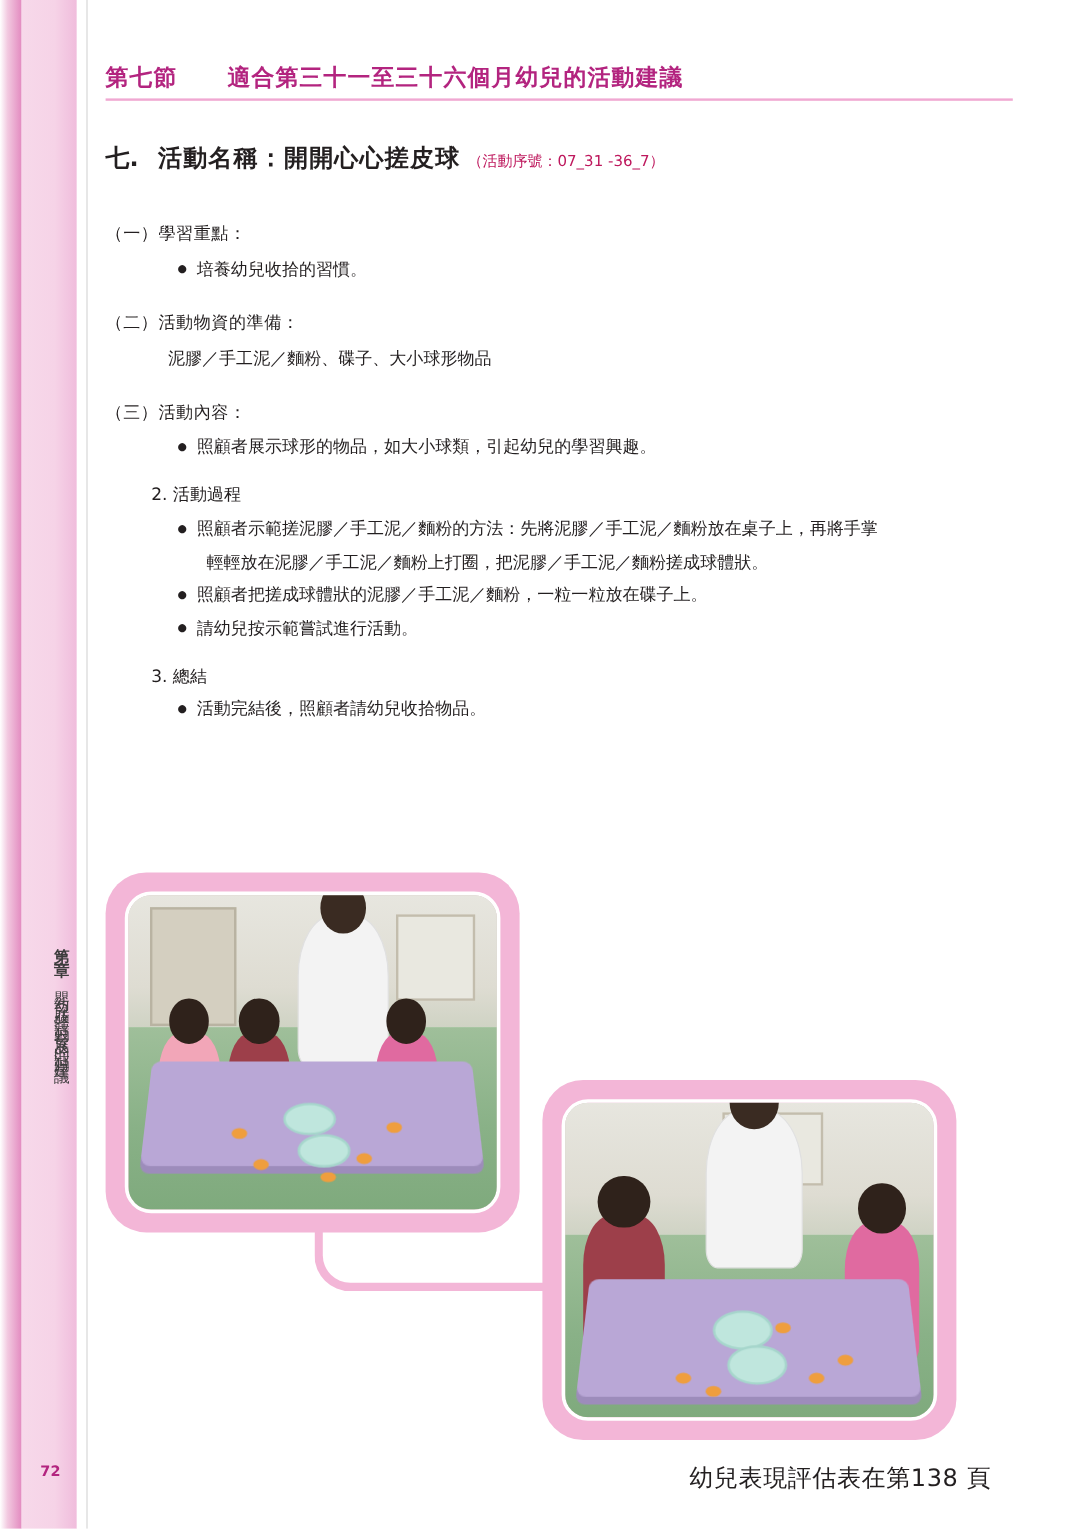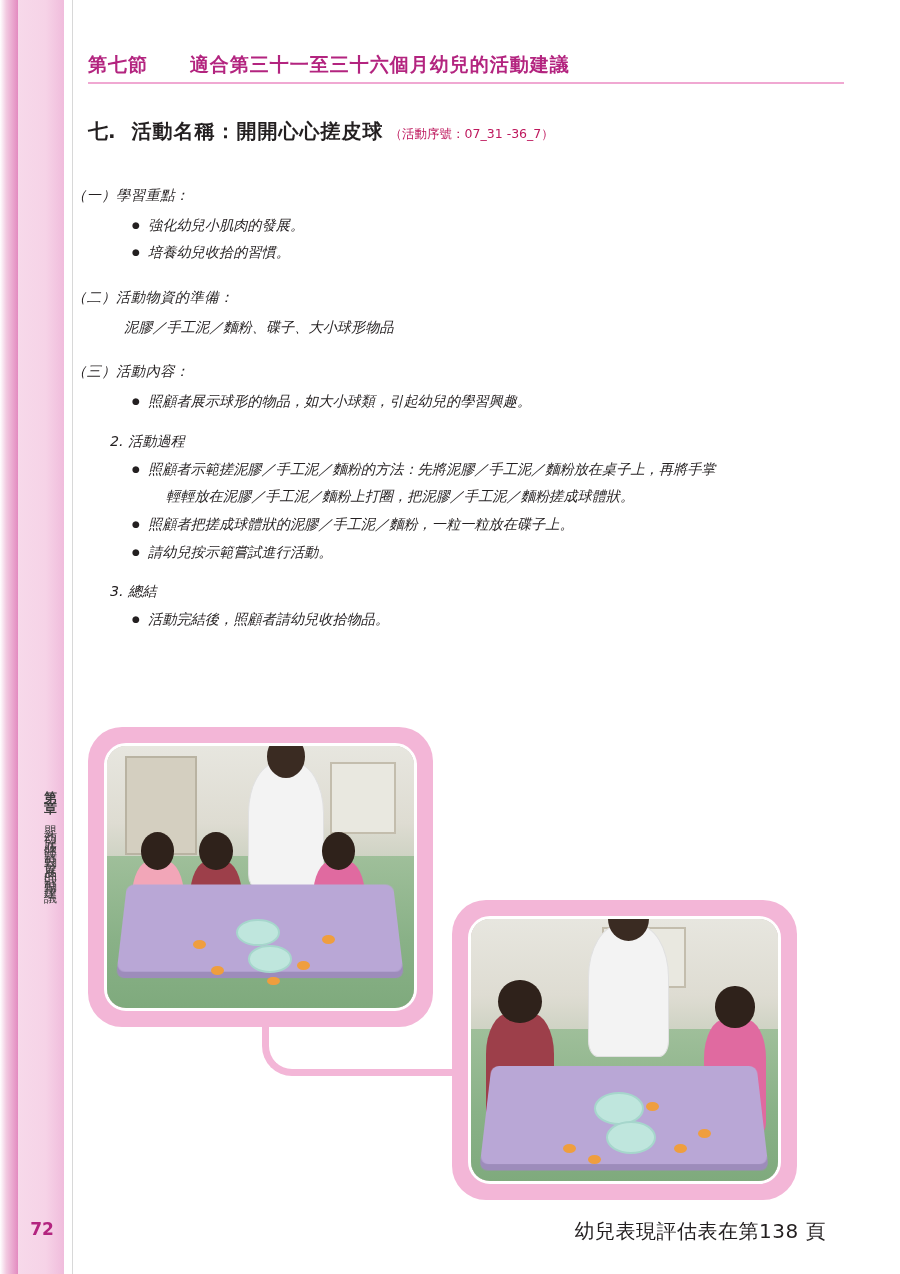--- a/index.html
+++ b/index.html
@@ -66,21 +66,21 @@
   .side-tab .chap {
     font-weight: bold;
   }
 
   .page-num {
     position: absolute;
     left: 20px;
     top: 1219px;
     width: 44px;
     text-align: center;
-    font-size: 17px;
+    font-size: 12px;
     font-weight: bold;
     color: #b3247f;
     font-family: "DejaVu Sans", "Liberation Sans", sans-serif;
   }
 
   
   .header {
     position: absolute;
     left: 88px;
     top: 52px;
@@ -123,26 +123,25 @@
   .title-code {
     font-size: 12.5px;
     font-weight: normal;
     margin-left: 6px;
     color: #be185d;
   }
 
   
   .content {
     position: absolute;
-    left: 72px;
+    left: 88px;
     top: 182px;
     width: 770px;
     font-size: 14.2px;
     line-height: 1.95;
-    font-style: italic;
   }
   .block { margin-bottom: 17px; }
   .sec-head {
     margin: 0 0 2px 0;
     letter-spacing: 0.5px;
   }
   .bullets {
     list-style: none;
     margin: 0;
     padding: 0;
@@ -155,21 +154,21 @@
   .bullets li::before {
     content: "●";
     position: absolute;
     left: 0;
     top: 0;
     font-size: 9px;
     line-height: 2.95;
   }
   .bullets li .cont {
     display: block;
-    margin-left: 18px;
+    margin-left: 8px;
   }
   .num-item {
     margin-left: 38px;
     margin-top: 2px;
   }
   .plain-indent {
     margin-left: 52px;
   }
   .gap-s { height: 10px; }
 
@@ -306,21 +305,20 @@
   <span class="title-num">七.</span>
   <span class="title-text">活動名稱：開開心心搓皮球</span>
   <span class="title-code">（活動序號：07_31 -36_7）</span>
 </div>
 
 <div class="content">
 
   <div class="block">
     <div class="sec-head">（一）學習重點：</div>
     <ul class="bullets">
-      <li>強化幼兒小肌肉的發展。</li>
       <li>培養幼兒收拾的習慣。</li>
     </ul>
   </div>
 
   <div class="block">
     <div class="sec-head">（二）活動物資的準備：</div>
     <div class="plain-indent">泥膠／手工泥／麵粉、碟子、大小球形物品</div>
   </div>
 
   <div class="block">

